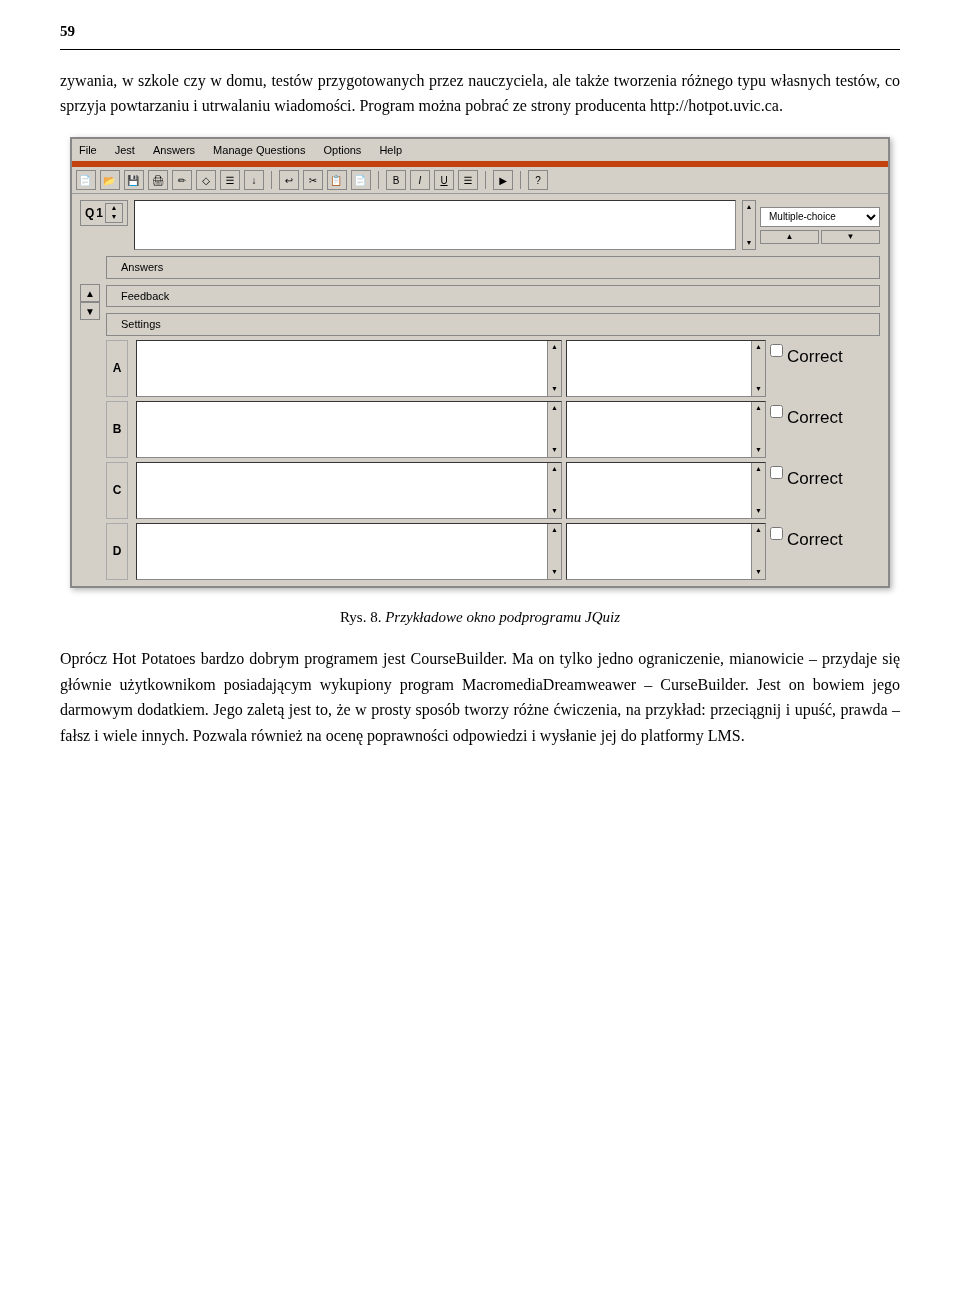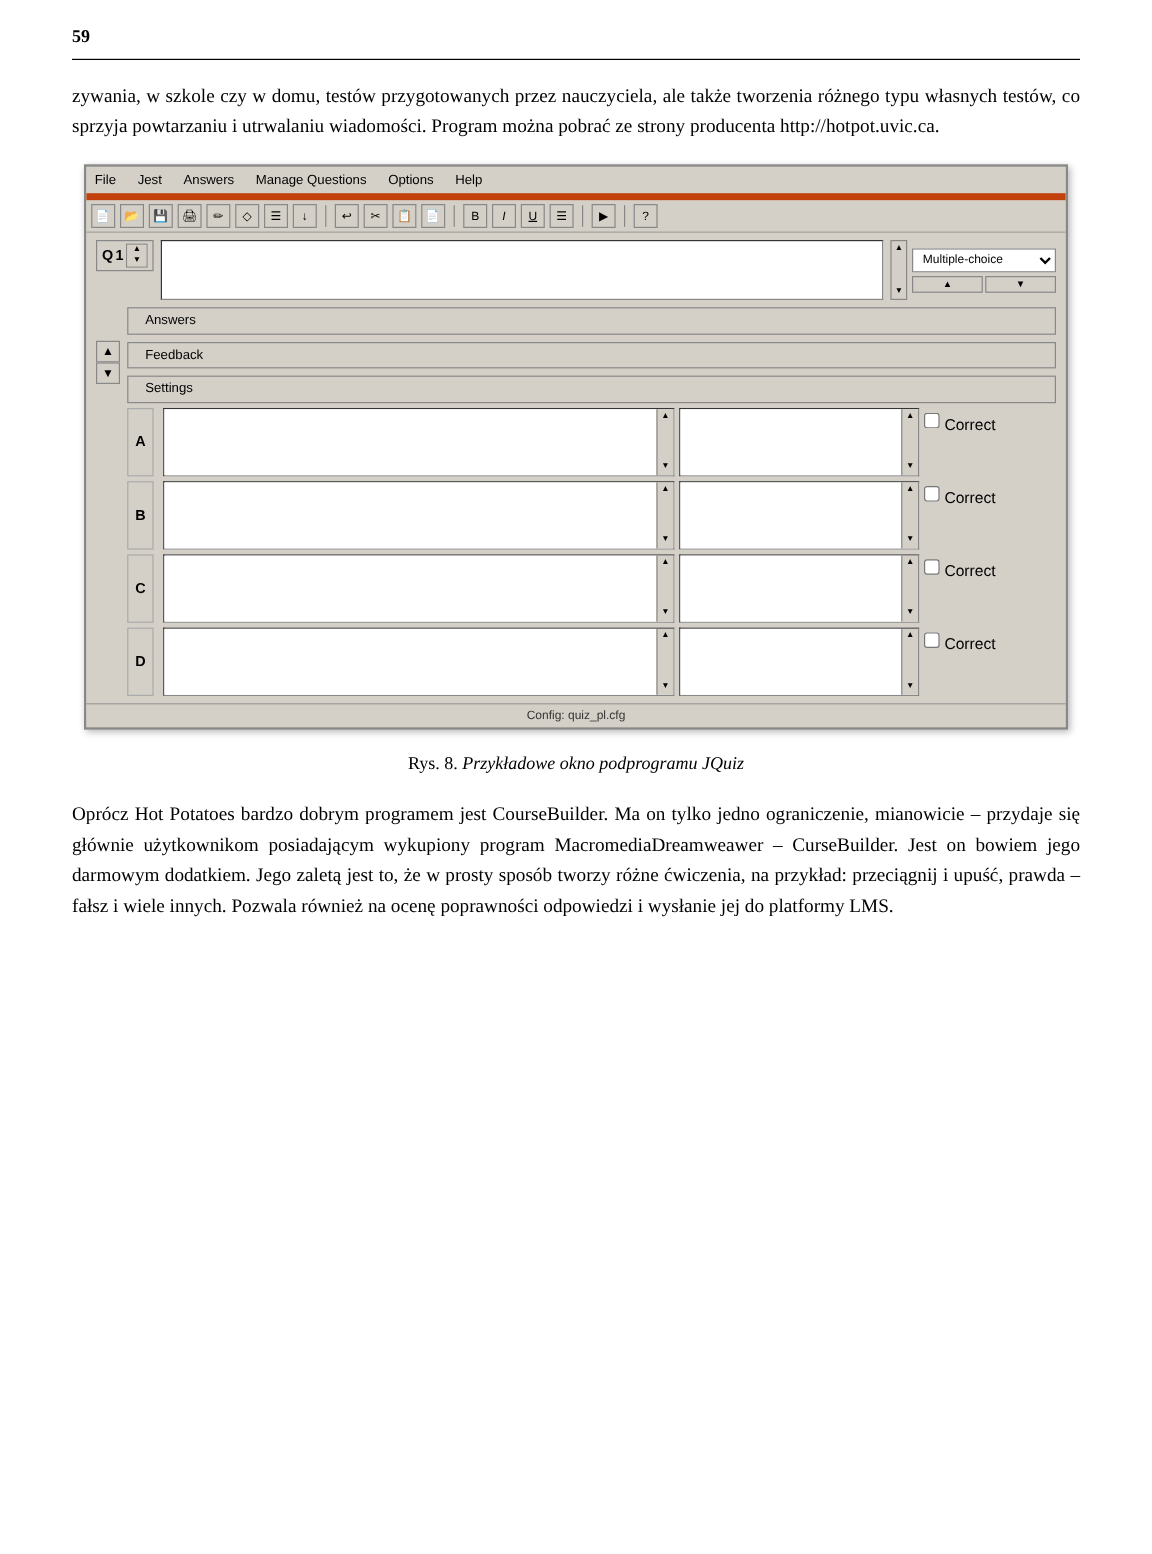--- a/index.html
+++ b/index.html
@@ -252,21 +252,21 @@
       resize: none;
       font-size: 10px;
     }
     .correct-row {
       display: flex;
       align-items: flex-start;
       height: 55px;
       padding-top: 4px;
     }
     .correct-label {
-      font-size: 13px;
+      font-size: 17px;
       vertical-align: middle;
     }
 
     .status-bar {
       background: #d4d0c8;
       border-top: 1px solid #999;
       padding: 2px 8px;
       font-size: 10px;
       color: #333;
       text-align: center;
@@ -479,23 +479,20 @@
               <span class="correct-label">Correct</span>
             </div>
           </div>
 
         </div>
       </div>
     </div>
 
   </div>
 
-  <div class="status-bar">
-    <span>Config: quiz_pl.cfg</span>
-  </div>
 
 </div>
 
 <p class="caption-text">
   <span class="caption-label">Rys. 8.</span>
   <span>Przykładowe okno podprogramu JQuiz</span>
 </p>
 
 <p class="body-text">
   <span>Oprócz Hot Potatoes bardzo dobrym programem jest </span><b>CourseBuilder</b><span>. Ma on tylko jedno ograniczenie, mianowicie – przydaje się głównie użytkownikom posiadającym wykupiony program MacromediaDreamweawer – CurseBuilder. Jest on bowiem jego darmowym dodatkiem. Jego zaletą jest to, że w prosty sposób tworzy różne ćwiczenia, na przykład: przeciągnij i upuść, prawda – fałsz i wiele innych. Pozwala również na ocenę poprawności odpowiedzi i wysłanie jej do platformy LMS.</span>

